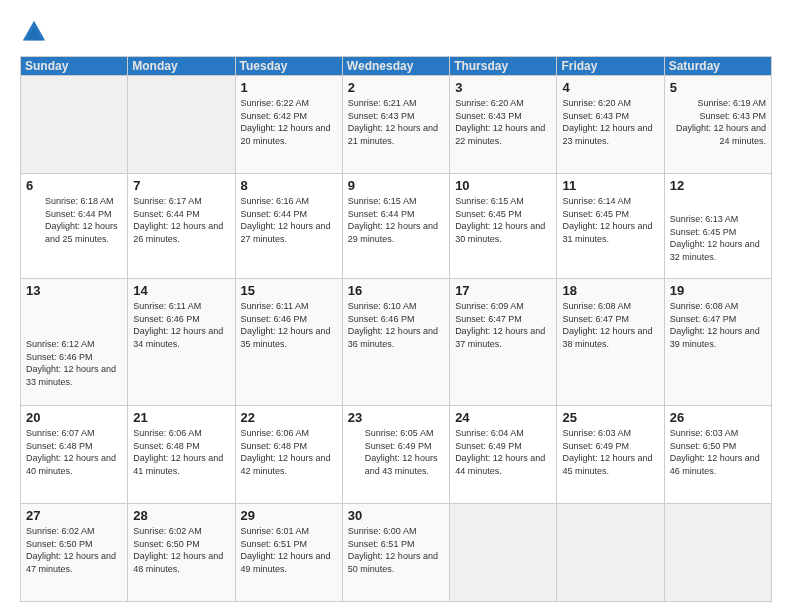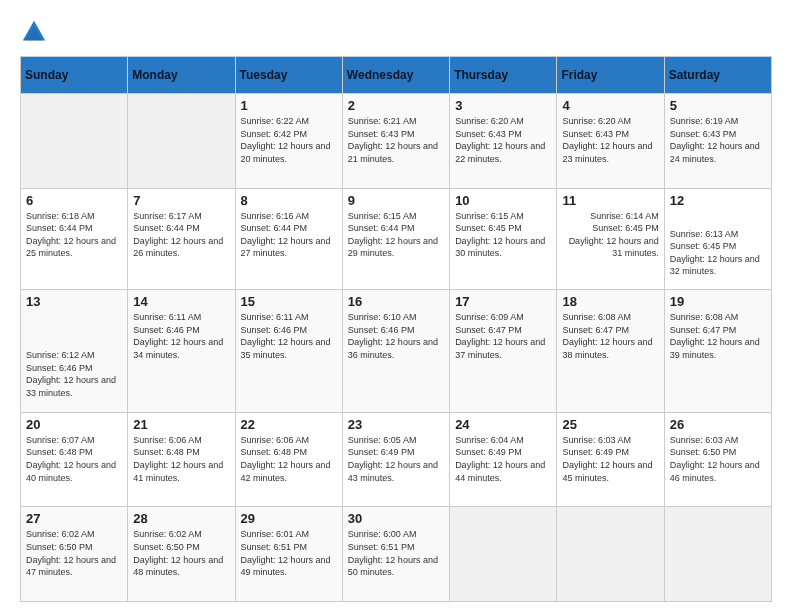--- a/index.html
+++ b/index.html
@@ -61,24 +61,24 @@
       color: #444;
     }
     .calendar {
       flex: 1;
       border-collapse: collapse;
       width: 100%;
       table-layout: fixed;
     }
     .calendar thead th {
       background: #2878c3;
-      color: #0f172a;
+      color: #e5e5e5;
       font-size: 12px;
       font-weight: bold;
-      padding: 11px 4px;
+      padding: 2px 4px;
       text-align: left;
       border: 1px solid #ccc;
     }
     .calendar tbody td {
       border: 1px solid #ccc;
       vertical-align: top;
       padding: 4px 5px;
       font-size: 9.5px;
       color: #333;
       height: 88px;
@@ -160,29 +160,29 @@
 Daylight: 12 hours and 22 minutes.</div>
           </td>
           <td>
             <span class="day-num">4</span>
             <div class="day-info" style="white-space: pre-line;">Sunrise: 6:20 AM
 Sunset: 6:43 PM
 Daylight: 12 hours and 23 minutes.</div>
           </td>
           <td>
             <span class="day-num">5</span>
-            <div class="day-info" style="white-space: pre-line;">Sunrise: 6:19 AM
+            <div class="day-info" style="white-space: pre-line; text-align: right;">Sunrise: 6:19 AM
 Sunset: 6:43 PM
 Daylight: 12 hours and 24 minutes.</div>
           </td>
         </tr>
         <tr>
           <td>
             <span class="day-num">6</span>
-            <div class="day-info" style="white-space: pre-line;">Sunrise: 6:18 AM
+            <div class="day-info" style="white-space: pre-line; margin-left: 19px;">Sunrise: 6:18 AM
 Sunset: 6:44 PM
 Daylight: 12 hours and 25 minutes.</div>
           </td>
           <td>
             <span class="day-num">7</span>
             <div class="day-info" style="white-space: pre-line;">Sunrise: 6:17 AM
 Sunset: 6:44 PM
 Daylight: 12 hours and 26 minutes.</div>
           </td>
           <td>
@@ -198,21 +198,21 @@
 Daylight: 12 hours and 29 minutes.</div>
           </td>
           <td>
             <span class="day-num">10</span>
             <div class="day-info" style="white-space: pre-line;">Sunrise: 6:15 AM
 Sunset: 6:45 PM
 Daylight: 12 hours and 30 minutes.</div>
           </td>
           <td>
             <span class="day-num">11</span>
-            <div class="day-info" style="white-space: pre-line; text-align: right;">Sunrise: 6:14 AM
+            <div class="day-info" style="white-space: pre-line;">Sunrise: 6:14 AM
 Sunset: 6:45 PM
 Daylight: 12 hours and 31 minutes.</div>
           </td>
           <td>
             <span class="day-num">12</span>
             <div class="day-info" style="white-space: pre-line; margin-top: 20px;">Sunrise: 6:13 AM
 Sunset: 6:45 PM
 Daylight: 12 hours and 32 minutes.</div>
           </td>
         </tr>
@@ -274,21 +274,21 @@
 Daylight: 12 hours and 41 minutes.</div>
           </td>
           <td>
             <span class="day-num">22</span>
             <div class="day-info" style="white-space: pre-line;">Sunrise: 6:06 AM
 Sunset: 6:48 PM
 Daylight: 12 hours and 42 minutes.</div>
           </td>
           <td>
             <span class="day-num">23</span>
-            <div class="day-info" style="white-space: pre-line;">Sunrise: 6:05 AM
+            <div class="day-info" style="white-space: pre-line; margin-left: 17px;">Sunrise: 6:05 AM
 Sunset: 6:49 PM
 Daylight: 12 hours and 43 minutes.</div>
           </td>
           <td>
             <span class="day-num">24</span>
             <div class="day-info" style="white-space: pre-line;">Sunrise: 6:04 AM
 Sunset: 6:49 PM
 Daylight: 12 hours and 44 minutes.</div>
           </td>
           <td>

